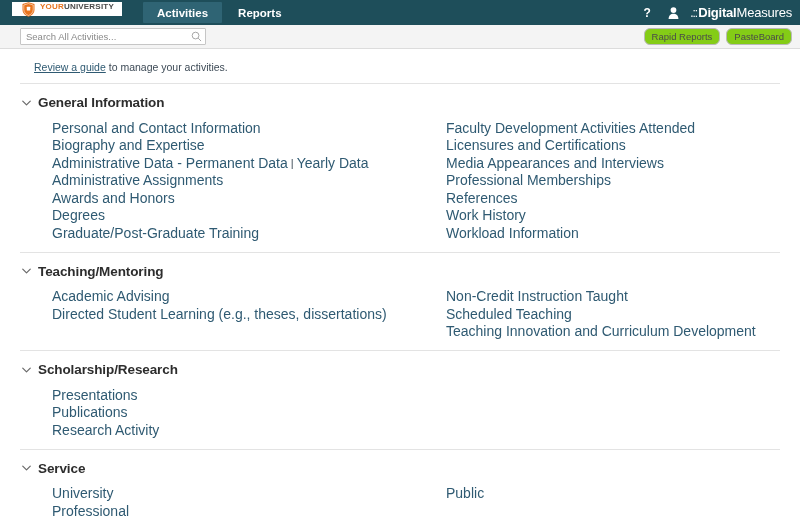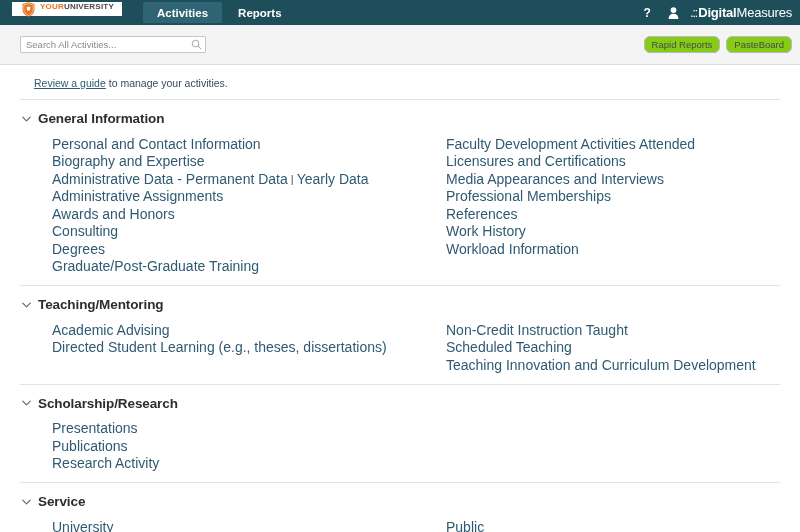--- a/index.html
+++ b/index.html
@@ -107,21 +107,21 @@
     margin-left: 4px;
     display: flex;
     align-items: baseline;
   }
   .dm-logo .dots { font-size: 12px; letter-spacing: -1px; margin-right: 1px; }
   .dm-logo .d1 { font-weight: bold; }
   .dm-logo .d2 { font-weight: normal; }
 
   
   .toolbar {
-    height: 40px;
+    height: 24px;
     background: #f4f4f4;
     border-bottom: 1px solid #dcdcdc;
     display: flex;
     align-items: center;
     padding: 0 8px 0 20px;
     position: relative;
   }
 
   .search-wrap {
     position: relative;
@@ -326,23 +326,20 @@
               <span class="sep">|</span>
               <span class="alink">Yearly Data</span>
             </div>
             <div class="link-row">
               <span class="alink">Administrative Assignments</span>
             </div>
             <div class="link-row">
               <span class="alink">Awards and Honors</span>
             </div>
             <div class="link-row">
-              <span class="alink">Consulting</span>
-            </div>
-            <div class="link-row">
               <span class="alink">Degrees</span>
             </div>
             <div class="link-row">
               <span class="alink">Graduate/Post-Graduate Training</span>
             </div>
           </div>
           <div class="col right">
             <div class="link-row">
               <span class="alink">Faculty Development Activities Attended</span>
             </div>

